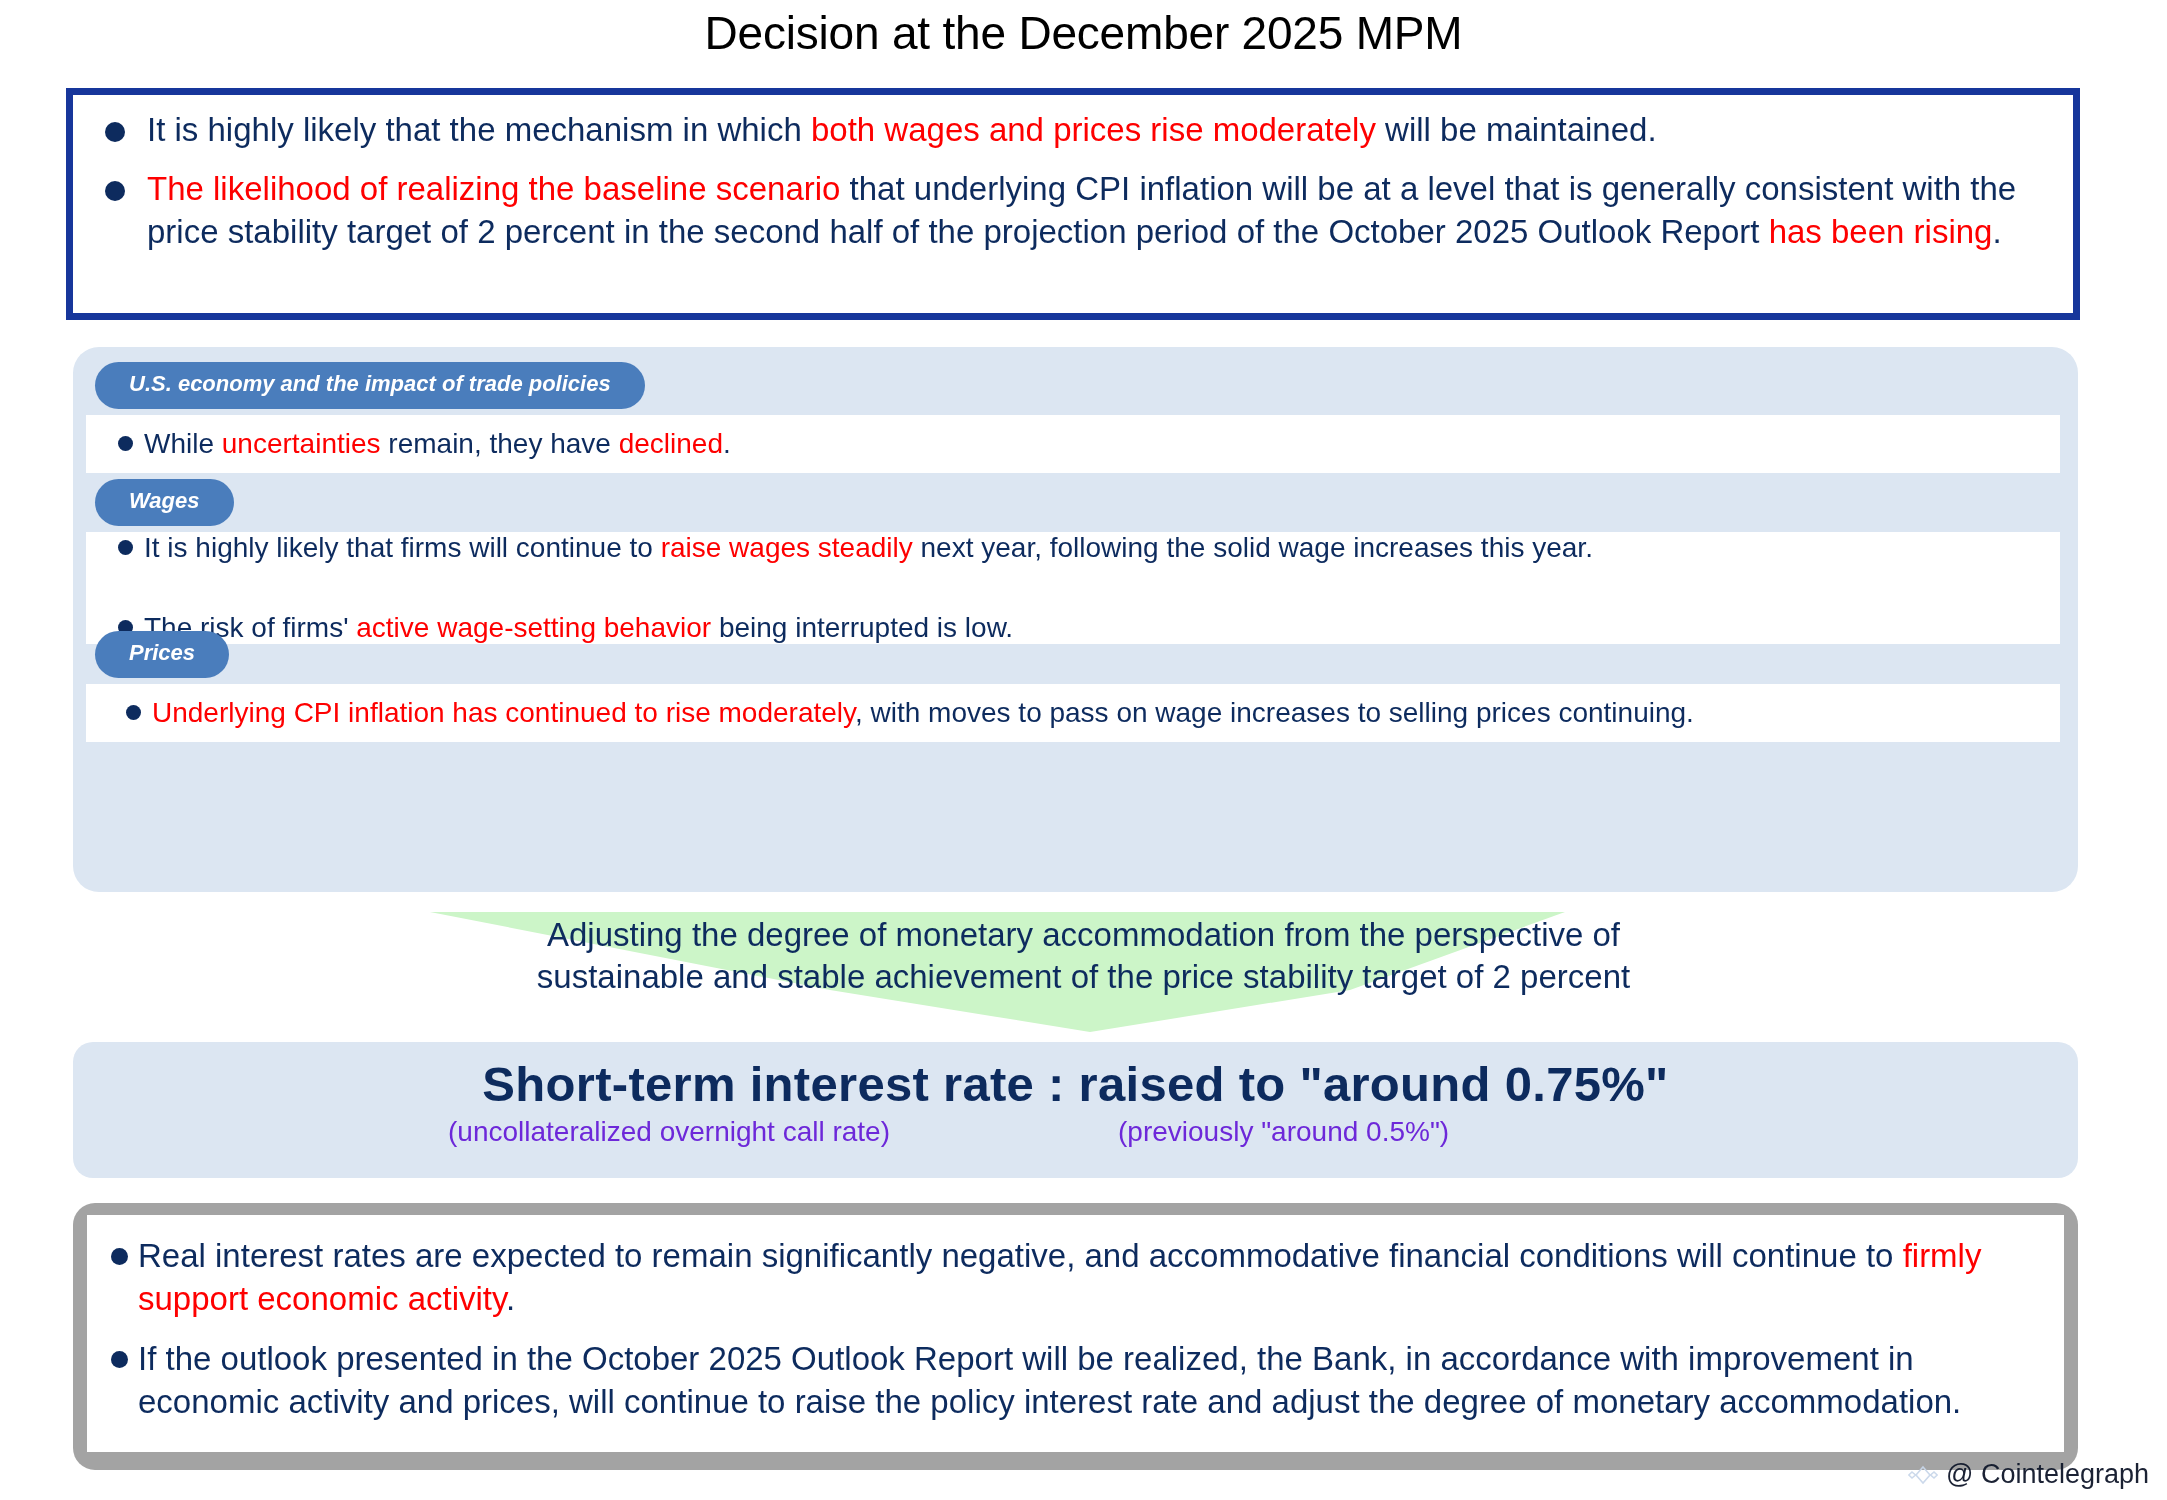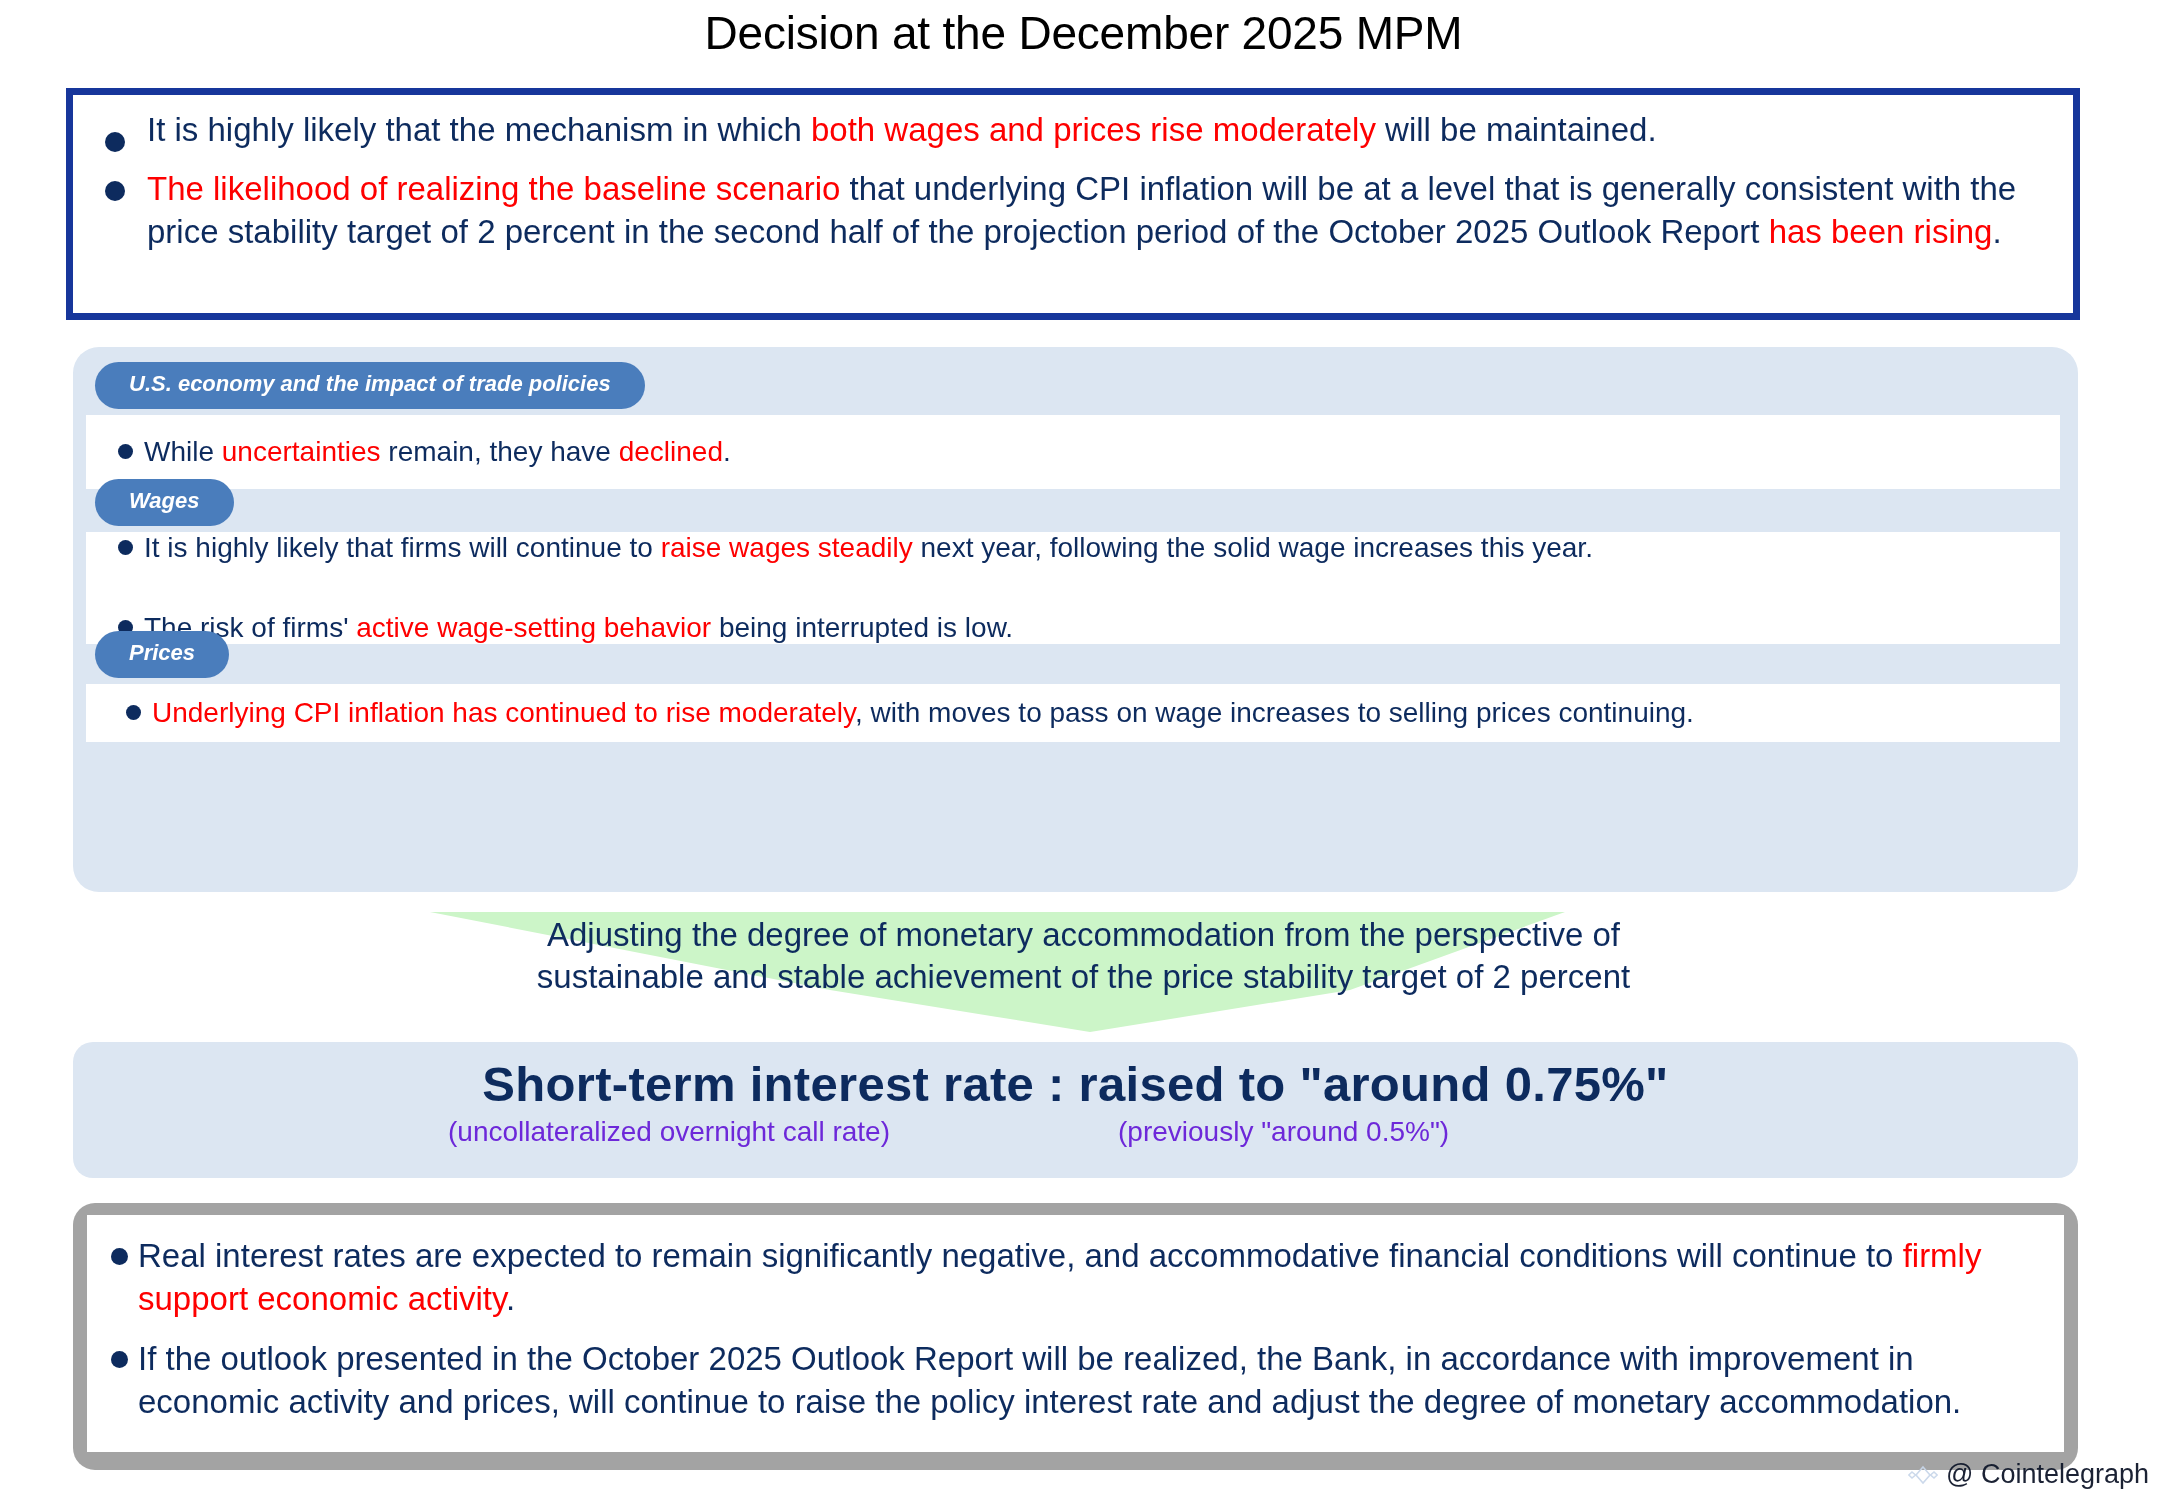--- a/index.html
+++ b/index.html
@@ -28,21 +28,21 @@
     border:7px solid #17369b;
     background:#ffffff;
     box-sizing:border-box;
   }
   .topbox .row{
     display:flex;align-items:flex-start;
     color:#0d2b5e;
     font-size:33px;
     line-height:1.30;
   }
-  .topbox .row:first-child{margin-top:14px;align-items:flex-end;}
+  .topbox .row:first-child{margin-top:14px;}
   .topbox .row+.row{margin-top:16px;}
   .bul-lg{
     flex:0 0 auto;
     width:20px;height:20px;border-radius:50%;
     background:#0d2b5e;
     margin:13px 22px 0 32px;
   }
   .topbox .txt{flex:1 1 auto;padding-right:22px;}
 
   .red{color:#fe0000;}
@@ -85,21 +85,21 @@
     background:#0d2b5e;
     margin:10px 11px 0 0;
   }
 
   
   #pill-us{left:22px;top:15px;}
   #pill-wages{left:22px;top:132px;}
   #pill-prices{left:22px;top:284px;}
 
   
-  #bar-us{left:13px;top:68px;width:1974px;height:74px;padding:0 0 0 32px;}
+  #bar-us{left:13px;top:68px;width:1974px;height:58px;padding:0 0 0 32px;}
   #bar-wages{left:13px;top:185px;width:1974px;height:112px;padding:12px 0 12px 32px;gap:28px;}
   #bar-prices{left:13px;top:337px;width:1974px;height:58px;padding:0 0 0 40px;}
 
   
   .arrowwrap{
     position:absolute;left:0;right:0;top:900px;height:150px;
   }
   .greenarrow{
     position:absolute;left:430px;top:12px;width:1135px;height:120px;
   }

